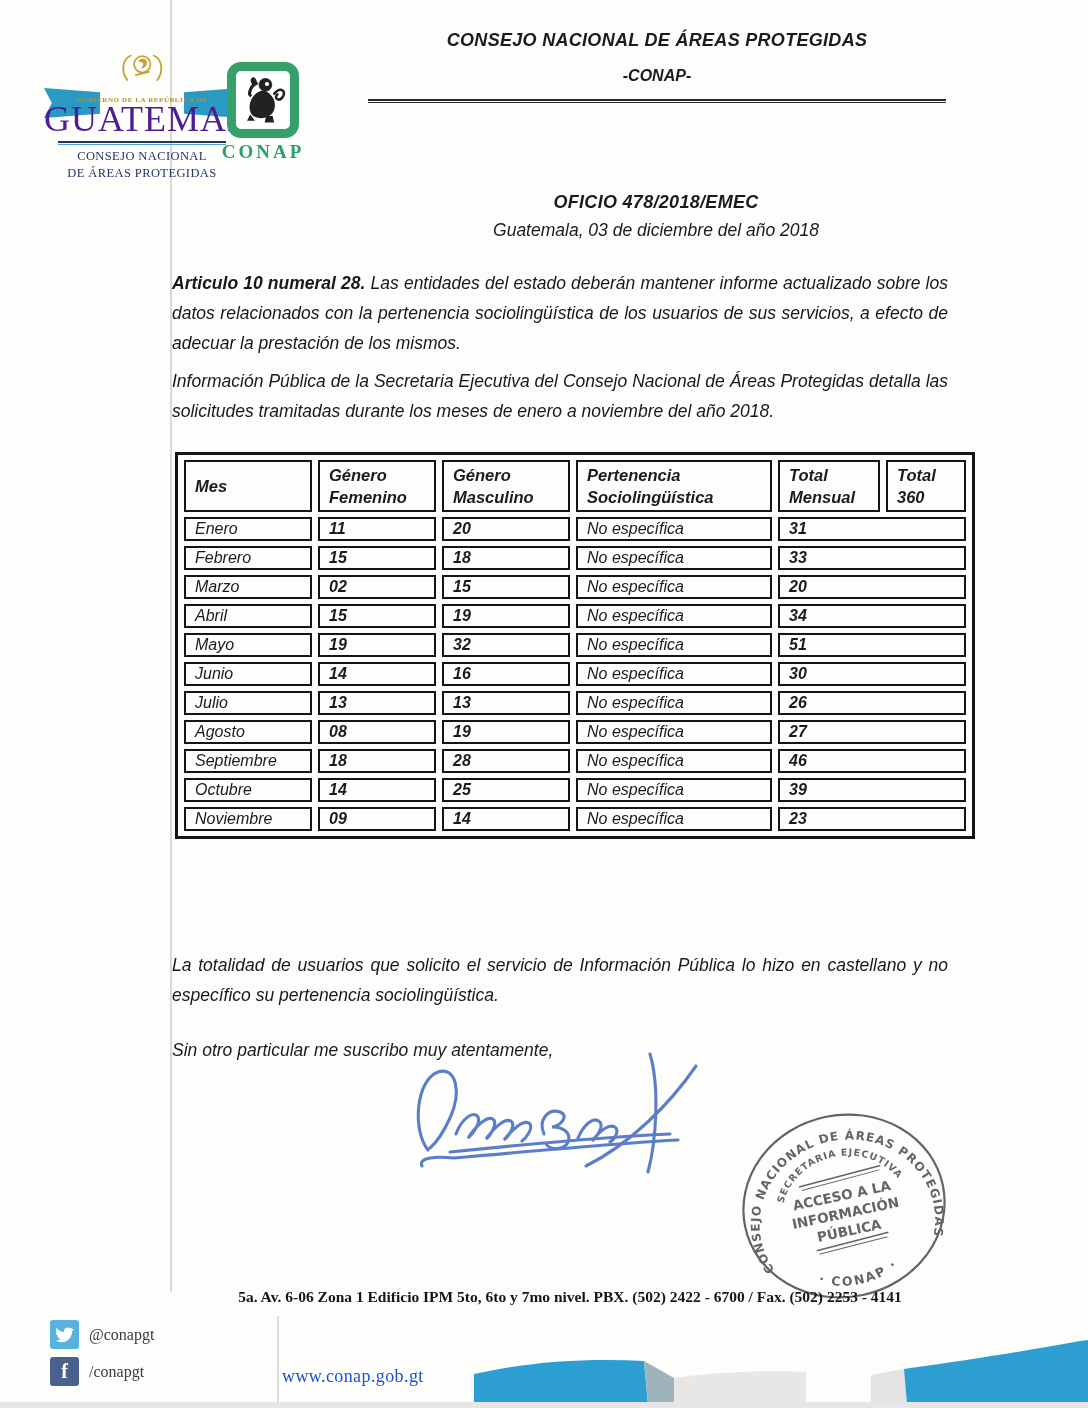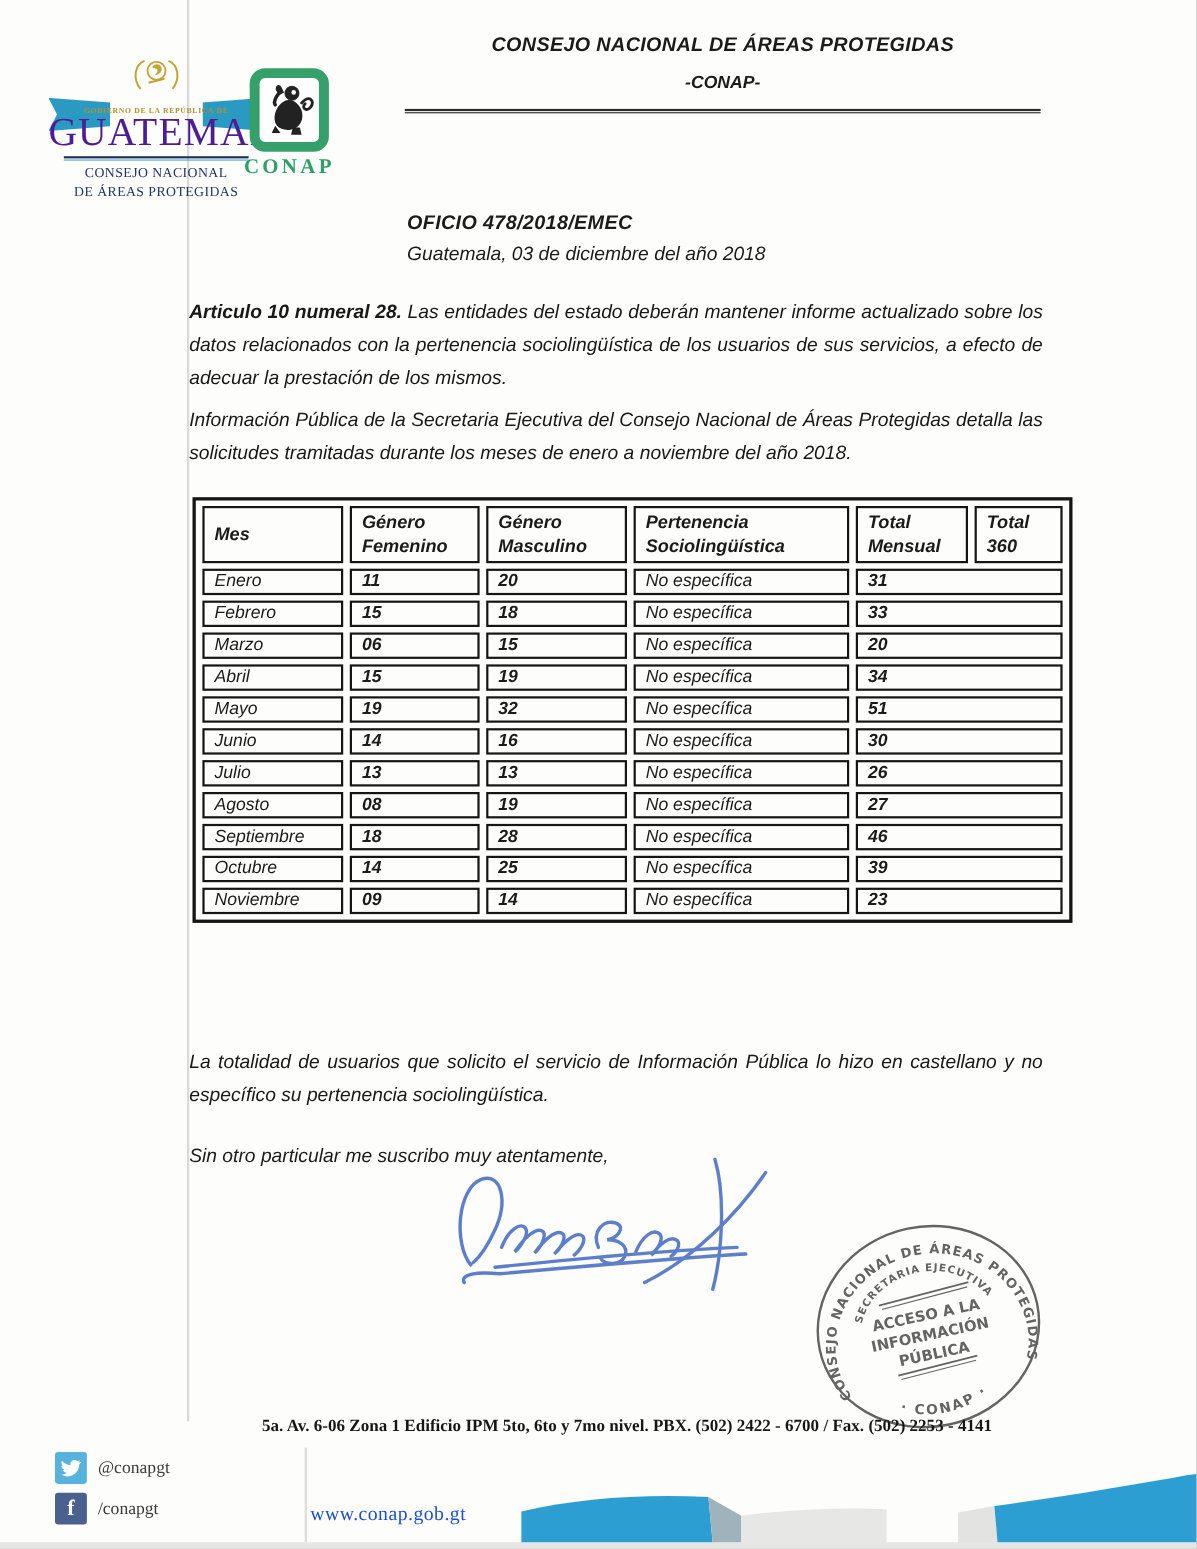--- a/index.html
+++ b/index.html
@@ -28,21 +28,21 @@
   .conap-frame { width:72px; height:76px; margin:0 auto; border:9px solid #35a06a; border-radius:14px; background:#fff; display:flex; align-items:center; justify-content:center; }
   .conap-word { margin-top:3px; font-family:"Liberation Serif",serif; font-weight:bold; font-size:19px; letter-spacing:3px; color:#2ca067; }
 
   
   .hdr { position:absolute; left:368px; top:30px; width:578px; text-align:center; font-style:italic; }
   .hdr .l1 { font-size:18px; font-weight:600; letter-spacing:.3px; }
   .hdr .l2 { font-size:16px; font-weight:600; margin-top:16px; }
   .hdr .l3 { font-size:18px; font-weight:600; margin-top:17px; letter-spacing:.3px; }
   .hdr-rule { margin-top:14px; border-top:2.5px solid #2a2a2a; border-bottom:1.5px solid #2a2a2a; height:4px; }
 
-  .oficio { position:absolute; left:370px; top:192px; width:572px; text-align:left; font-style:italic; }
+  .oficio { position:absolute; left:370px; top:192px; width:572px; text-align:center; font-style:italic; }
   .oficio .num { font-size:18px; font-weight:bold; letter-spacing:.3px; }
   .oficio .date { font-size:17.5px; margin-top:7px; }
 
   
   .para { position:absolute; left:172px; width:776px; font-style:italic; font-size:17.5px; line-height:1.72; text-align:justify; color:#181818; }
   .p1 { top:268px; }
   .p1 b { font-weight:bold; }
   .p2 { top:366px; }
   .closing { top:950px; }
   .farewell { position:absolute; left:172px; top:1040px; font-style:italic; font-size:17.5px; }
@@ -186,21 +186,21 @@
           </tr>
         <tr>
             <td class="mes">Febrero</td>
             <td class="num">15</td>
             <td class="num">18</td>
             <td class="pert">No específica</td>
             <td class="num" colspan="2">33</td>
           </tr>
         <tr>
             <td class="mes">Marzo</td>
-            <td class="num">06</td>
+            <td class="num">02</td>
             <td class="num">15</td>
             <td class="pert">No específica</td>
             <td class="num" colspan="2">20</td>
           </tr>
         <tr>
             <td class="mes">Abril</td>
             <td class="num">15</td>
             <td class="num">19</td>
             <td class="pert">No específica</td>
             <td class="num" colspan="2">34</td>

